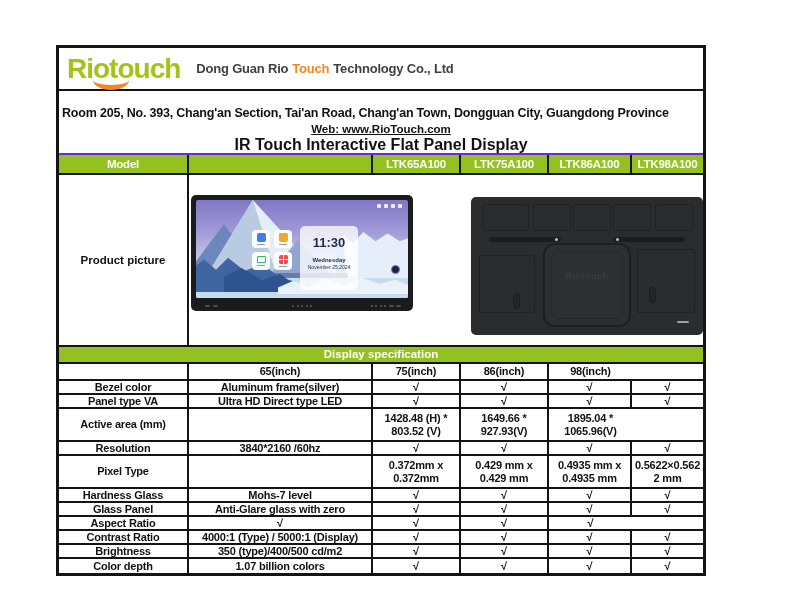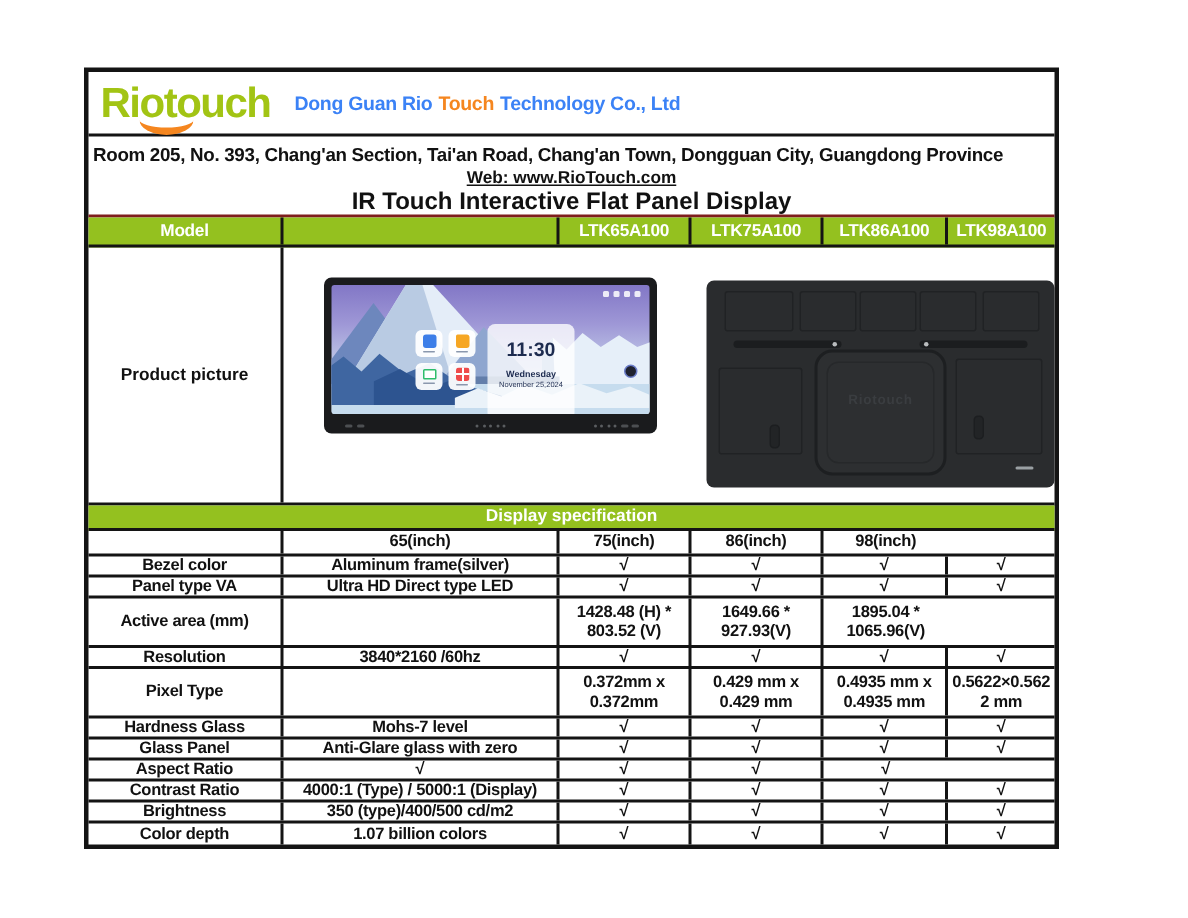--- a/index.html
+++ b/index.html
@@ -8,25 +8,25 @@
   .page { position:relative; width:792px; height:612px; background:#fff; overflow:hidden; }
   .doc { position:absolute; left:56px; top:45px; width:650px; border:3px solid #141414; background:#fff; }
 
   
   .logo-row { height:43px; border-bottom:2px solid #141414; display:flex; align-items:center; }
   .logo { position:relative; margin-left:8px; line-height:1; }
   .logo-text { font-size:28px; letter-spacing:-1px; color:#a2c414; }
   .smile { position:absolute; left:26px; bottom:-7px; width:36px; height:12px;
            border-bottom:5px solid #f5861f; border-radius:0 0 60% 60%/0 0 100% 100%; }
   .company { margin-left:16px; font-size:13px; letter-spacing:-0.2px; }
-  .company .g { color:#3b82f6; }
+  .company .g { color:#404040; }
   .company .o { color:#f5861f; }
   .company span { margin-right:4px; }
 
-  .addr-block { border-bottom:2px solid #7f1d1d; padding-top:4px; }
+  .addr-block { border-bottom:2px solid #6d28d9; padding-top:14px; }
   .addr { font-size:12.5px; white-space:nowrap; overflow:hidden; padding-left:3px; height:17px; line-height:16px; letter-spacing:-0.2px; }
   .web  { font-size:11.5px; text-align:center; height:16px; line-height:15px;text-decoration:underline; }
   .prodline { font-size:16px; text-align:center; height:15px; line-height:14px; }
 
   
   .grid { display:grid; grid-template-columns:130px 184px 88px 88px 83px 1fr; }
   .c { border-right:2px solid #141414; display:flex; align-items:center; justify-content:center;
        text-align:center; padding:0 1px; overflow:hidden; }
   .c:last-child { border-right:none; }
   .c.wrap { word-break:break-word; line-height:1.3; }
@@ -41,21 +41,21 @@
   .band { height:17px; background:#94c11f; color:#fff; font-size:11.5px; text-align:center;
           line-height:15px; border-bottom:2px solid #141414; }
 
   .srow { height:14px; border-bottom:2px solid #141414; font-size:11px; letter-spacing:-0.2px; }
   .srow.first { height:17px; }
   .srow.tall { height:33px; }
   .srow.last { height:14px; border-bottom:none; }
   .srow .c { line-height:1.1; }
 
   
-  .front { position:absolute; left:27px; top:20px; width:222px; height:104px; background:#1a1b1d; border-radius:5px; }
+  .front { position:absolute; left:2px; top:20px; width:222px; height:116px; background:#1a1b1d; border-radius:5px; }
   .screen { position:absolute; left:5px; top:5px; right:5px; bottom:13px; border-radius:2px; overflow:hidden;
             background:linear-gradient(180deg,#8277c6 0%,#9e97d6 30%,#bfc7e7 60%,#d8e6f3 100%); }
   .sun { position:absolute; left:27px; top:30px; width:7px; height:7px; border-radius:50%; background:rgba(255,255,255,.8); }
   .m-left { position:absolute; left:-14px; bottom:18px; width:84px; height:56px; background:#6d87bd; clip-path:polygon(50% 0,100% 100%,0 100%); }
   .m-big  { position:absolute; left:8px; bottom:18px; width:122px; height:80px; background:#e4edf8; clip-path:polygon(40% 0,100% 100%,0 100%); }
   .m-big-shade { position:absolute; left:8px; bottom:18px; width:74px; height:80px; background:#b4c6e0; clip-path:polygon(66% 0,100% 100%,0 100%); opacity:.9; }
   .m-mid { position:absolute; left:70px; bottom:18px; width:70px; height:40px; background:#8fa6cf; clip-path:polygon(45% 0,100% 100%,0 100%); }
   .ice { position:absolute; right:-4px; top:32px; width:76px; height:78px; background:#e6eff9;
          clip-path:polygon(0 16%,10% 4%,22% 14%,36% 0,52% 12%,68% 2%,84% 12%,100% 6%,100% 100%,0 100%); }
   .ice-shade { position:absolute; right:-4px; top:32px; width:76px; height:78px; background:#9cb7da;

